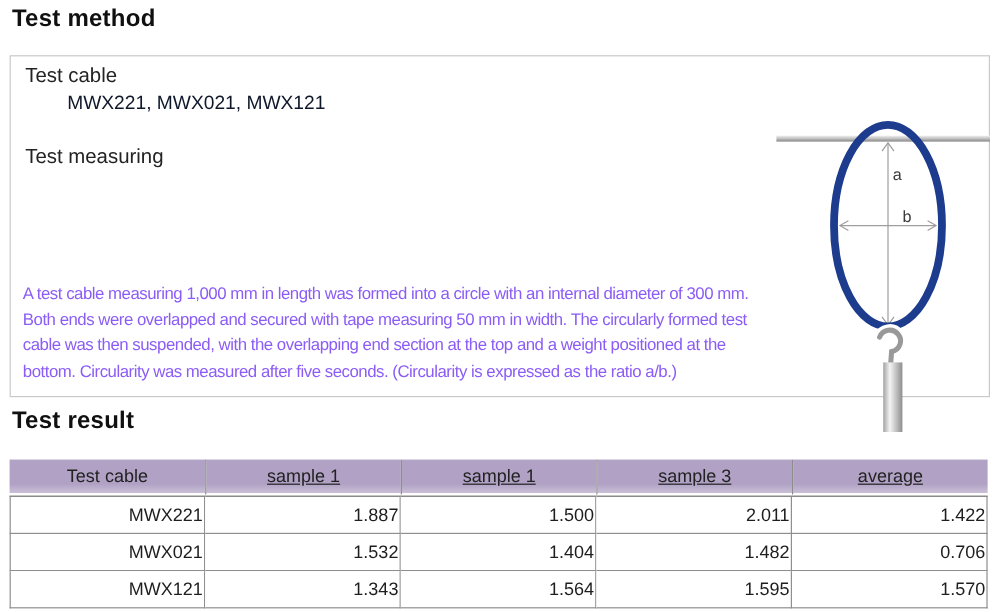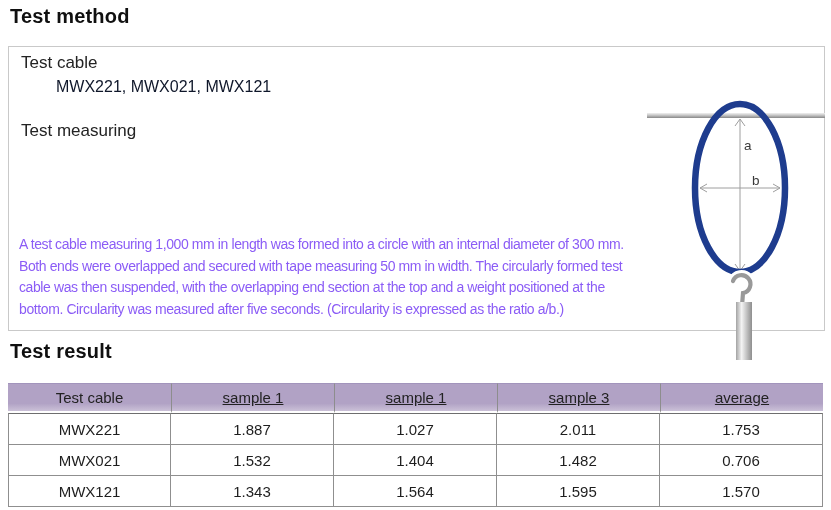--- a/index.html
+++ b/index.html
@@ -35,21 +35,21 @@
     border-collapse:separate; border-spacing:0; table-layout:fixed;
     font-size:15px; color:#1e1e1e;
   }
   .result-table th {
     height:25px; font-weight:400; color:#222222; text-align:center;
     background:linear-gradient(180deg, var(--header-bg,#b1a2c5) 0%, var(--header-bg,#b1a2c5) 72%, #cbc1d8 100%);
     border-top:1px solid #a294bc; border-bottom:2px solid #ffffff;
   }
   .result-table th + th { border-left:1px solid #8d8d8d;text-decoration:underline; }
   .result-table td {
-    height:28px; text-align:center; background:#ffffff;
+    height:28px; text-align:right; background:#ffffff;
     border-bottom:1px solid #8f8f8f; border-right:1px solid #8f8f8f;
   }
   .result-table td:first-child { border-left:1px solid #8f8f8f; }
   .result-table tbody tr:first-child td { border-top:1px solid #6e6e6e; }
 </style>
 </head>
 <body>
 
 <div class="page">
 
@@ -112,23 +112,23 @@
         <th>sample 1</th>
         <th>sample 1</th>
         <th>sample 3</th>
         <th>average</th>
       </tr>
     </thead>
     <tbody>
       <tr>
         <td>MWX221</td>
         <td>1.887</td>
-        <td>1.027</td>
+        <td>1.500</td>
         <td>2.011</td>
-        <td>1.753</td>
+        <td>1.422</td>
       </tr>
       <tr>
         <td>MWX021</td>
         <td>1.532</td>
         <td>1.404</td>
         <td>1.482</td>
         <td>0.706</td>
       </tr>
       <tr>
         <td>MWX121</td>

